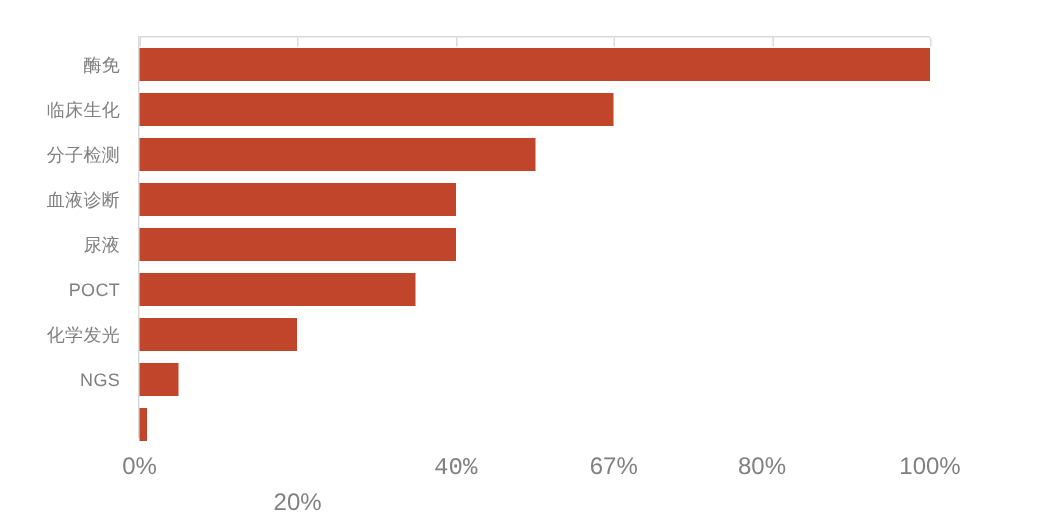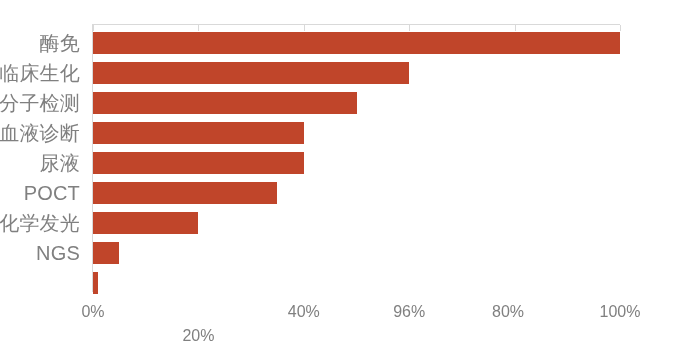--- a/index.html
+++ b/index.html
@@ -27,21 +27,21 @@
     top: 32px;
     width: 80px;
   }
   .cat-label {
     height: 22px;
     margin-bottom: 8px;
     display: flex;
     align-items: center;
     justify-content: flex-end;
     color: #808080;
-    font-size: 20px;
+    font-size: 12px;
     line-height: 1;
     white-space: nowrap;
     letter-spacing: 0.2px;
   }
 
   
   .plot {
     position: absolute;
     left: 93px;
     top: 24px;
@@ -162,19 +162,19 @@
         </div>
       <div class="bar-row">
           <div class="bar" style="width: 5.27px; background: rgb(192, 69, 42);"></div>
         </div>
     </div>
   </div>
 
   <div class="x-labels" id="x-labels">
       <div class="x-label" style="left: 0px;">0%</div>
       <div class="x-label" style="left: 105.4px; margin-top: 24px;">20%</div>
-      <div class="x-label" style="left: 210.8px;">40%</div>
-      <div class="x-label" style="left: 316.2px;">96%</div>
+      <div class="x-label" style="left: 210.8px; font-family: Liberation Mono, monospace;">40%</div>
+      <div class="x-label" style="left: 316.2px;">67%</div>
       <div class="x-label" style="left: 415px;">80%</div>
       <div class="x-label" style="left: 527px;">100%</div>
     </div>
 
 </div>
 
 </body></html>

